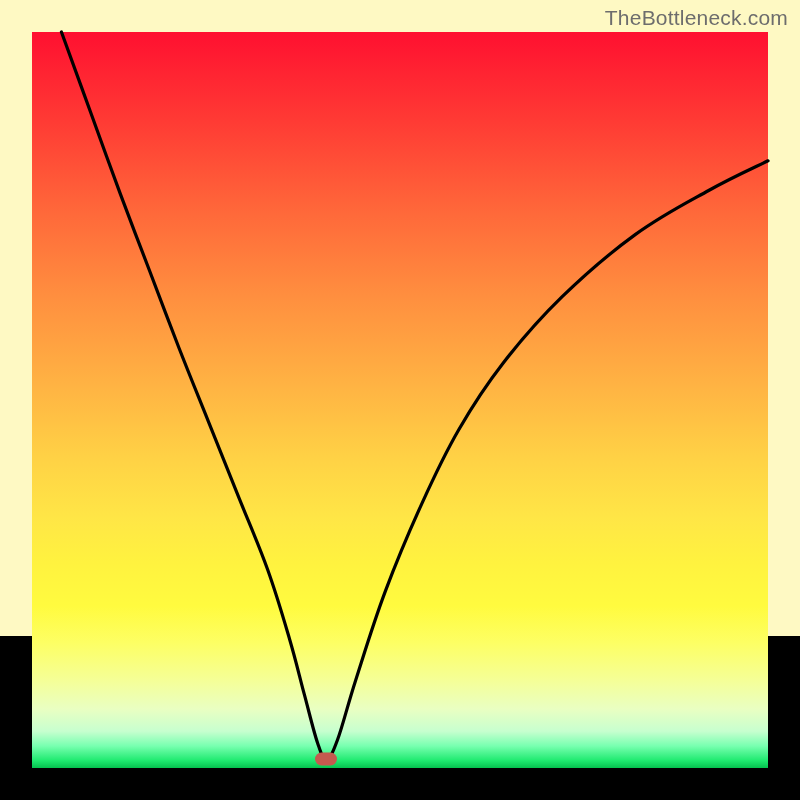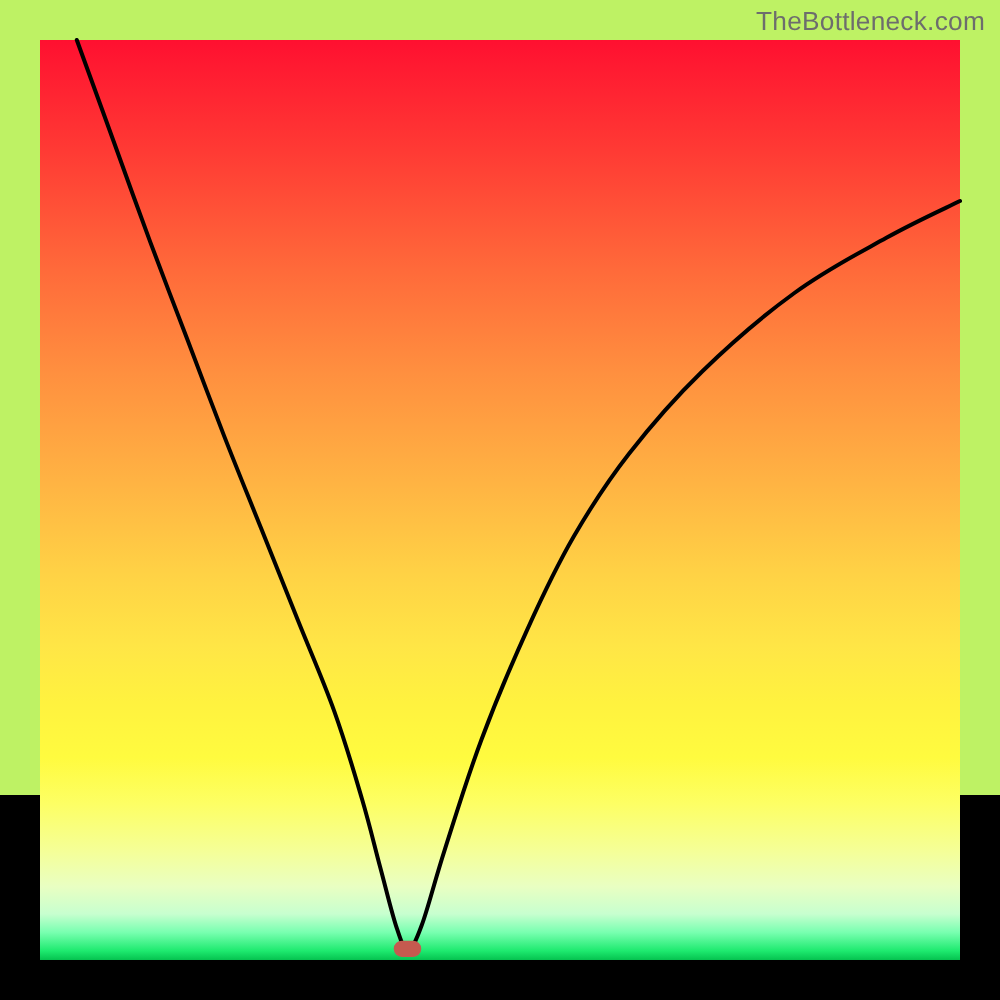--- a/index.html
+++ b/index.html
@@ -10,21 +10,21 @@
     background: #000;
     overflow: hidden;
     font-family: Arial, Helvetica, sans-serif;
   }
   .frame {
     position: absolute;
     left: 0;
     top: 0;
     width: 800px;
     height: 636px;
-    background: #bef264;
+    background: #fef9c3;
   }
   .plot {
     position: absolute;
     left: 32px;
     top: 32px;
     width: 736px;
     height: 736px;
     background: linear-gradient(
       to bottom,
       #ff1030 0%,

